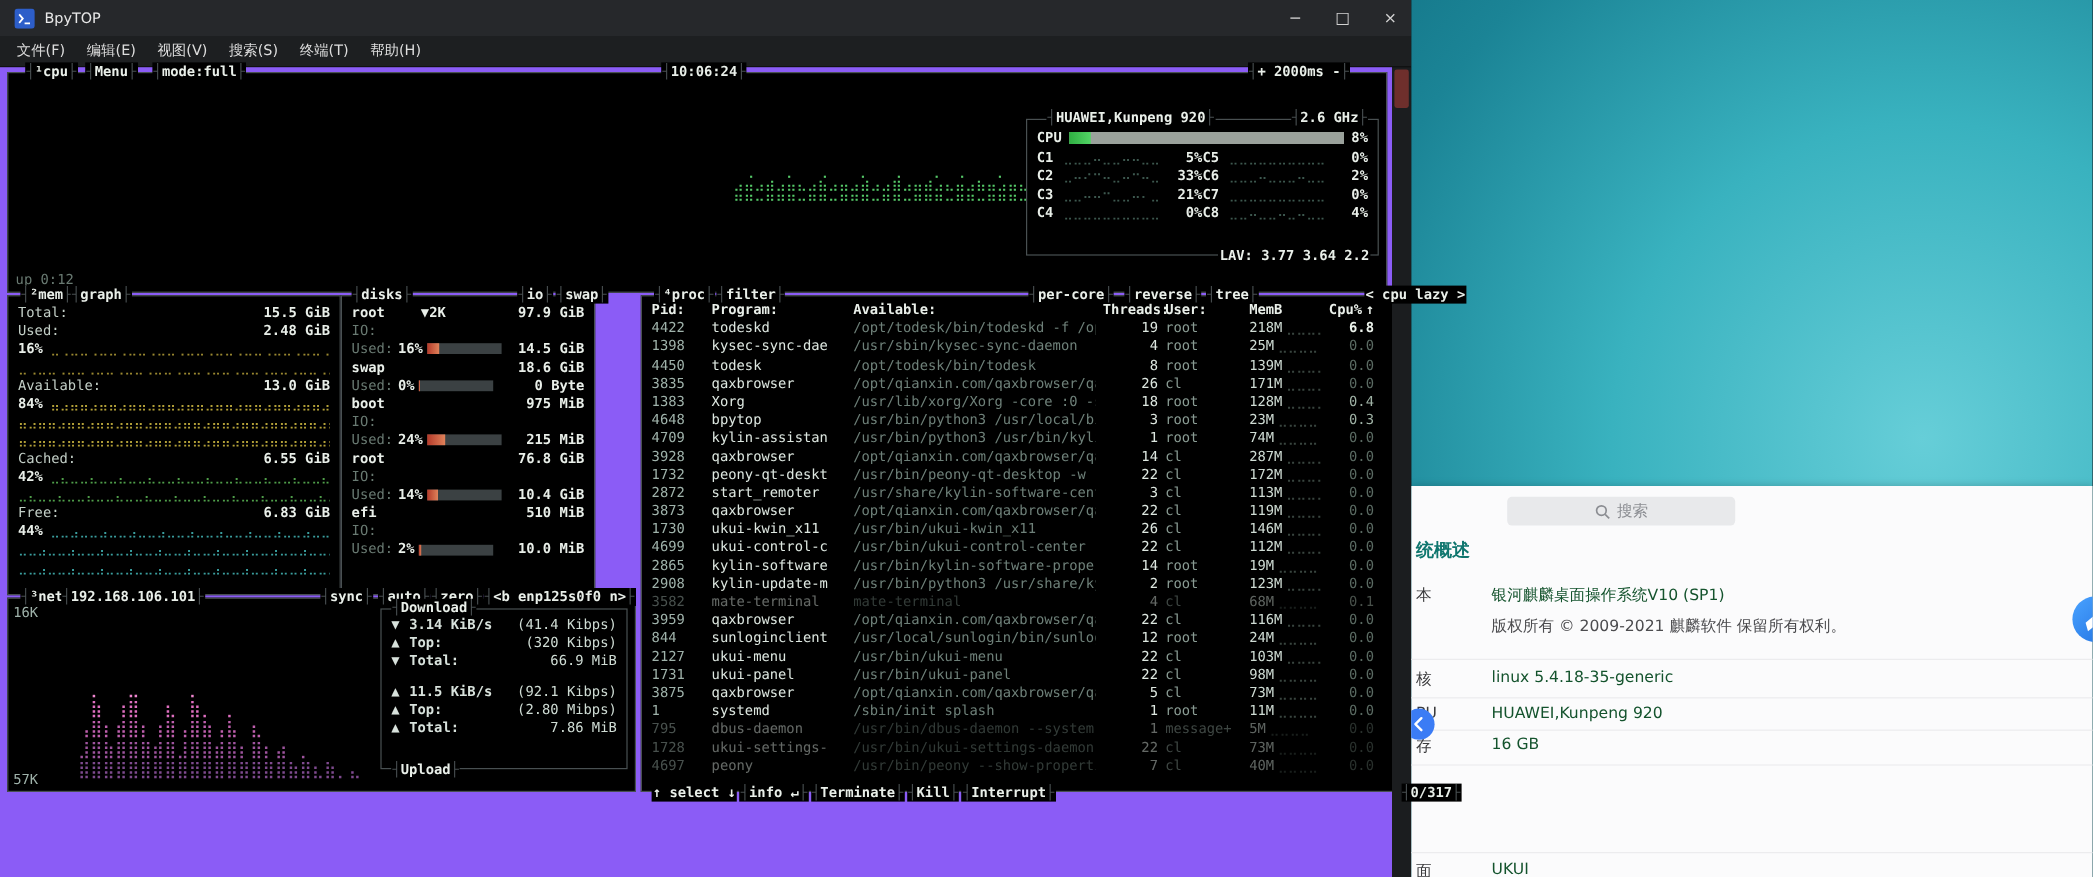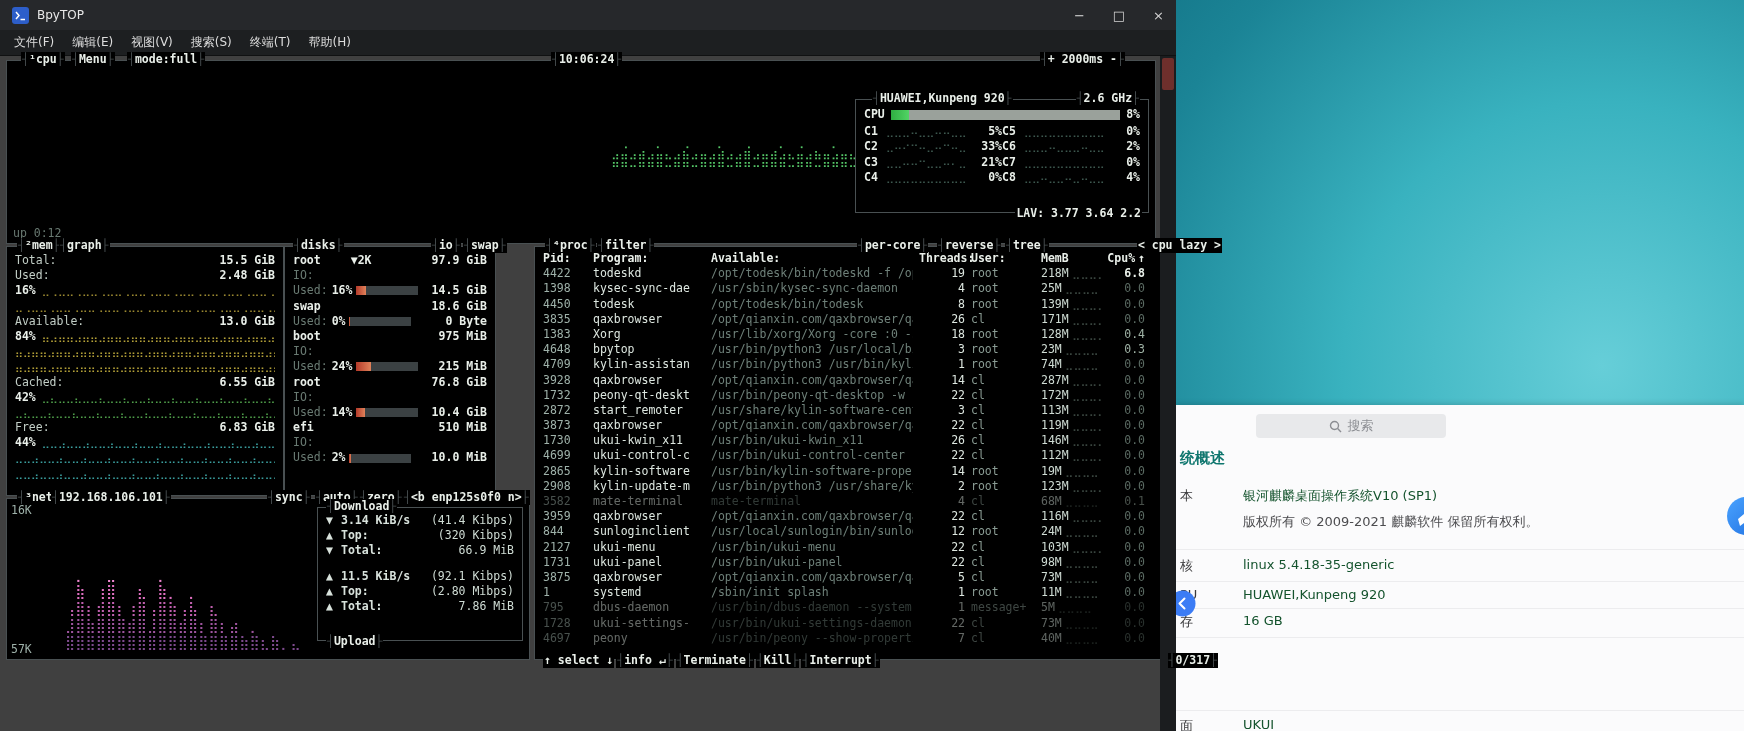--- a/index.html
+++ b/index.html
@@ -6,21 +6,21 @@
   #stage{position:relative;width:1744px;height:731px;overflow:hidden;font-family:"DejaVu Sans","Liberation Sans",sans-serif;}
 
   
   .terminal{position:absolute;left:0;top:0;width:1176px;height:731px;background:#000;}
   .titlebar{position:absolute;left:0;top:0;right:0;height:30px;background:#26282b;display:flex;align-items:center;padding:0 12px;box-sizing:border-box;}
   .titlebar .title{font-size:12px;color:#e8e8e8;margin-left:8px;}
   .win-controls{margin-left:auto;display:flex;gap:28px;align-items:center;font-size:13px;color:#d2d2d2;}
   .menubar{position:absolute;left:0;top:30px;right:0;height:26px;background:#1d1f21;display:flex;align-items:center;gap:6px;padding:0 8px;color:#ddd;font-size:12px;box-sizing:border-box;border-bottom:1px solid #101112;}
   .menubar span{padding:2px 6px;}
 
-  .screen{position:absolute;left:0;top:56px;width:1160px;height:675px;background:#404040;
+  .screen{position:absolute;left:0;top:56px;width:1160px;height:675px;background:#8b5cf6;
     font-family:"DejaVu Sans Mono","DejaVu Sans",monospace;font-size:11.5px;line-height:15.2px;color:#c9d5cd;}
 
   .tbox{position:absolute;border:1px solid #495052;background:#000;box-sizing:border-box;}
   .tlabel{position:absolute;top:-9px;background:#000;padding:0 1px;white-space:nowrap;font-weight:bold;color:#e9efe9;z-index:3;}
   .tlabel.bottom{top:auto;bottom:-9px;}
   .piped::before{content:"┤";color:#495052;font-weight:normal;}
   .piped::after{content:"├";color:#495052;font-weight:normal;}
   .dim-t{color:#697a72;}
   .wht{color:#e9efe9;font-weight:bold;}
 

